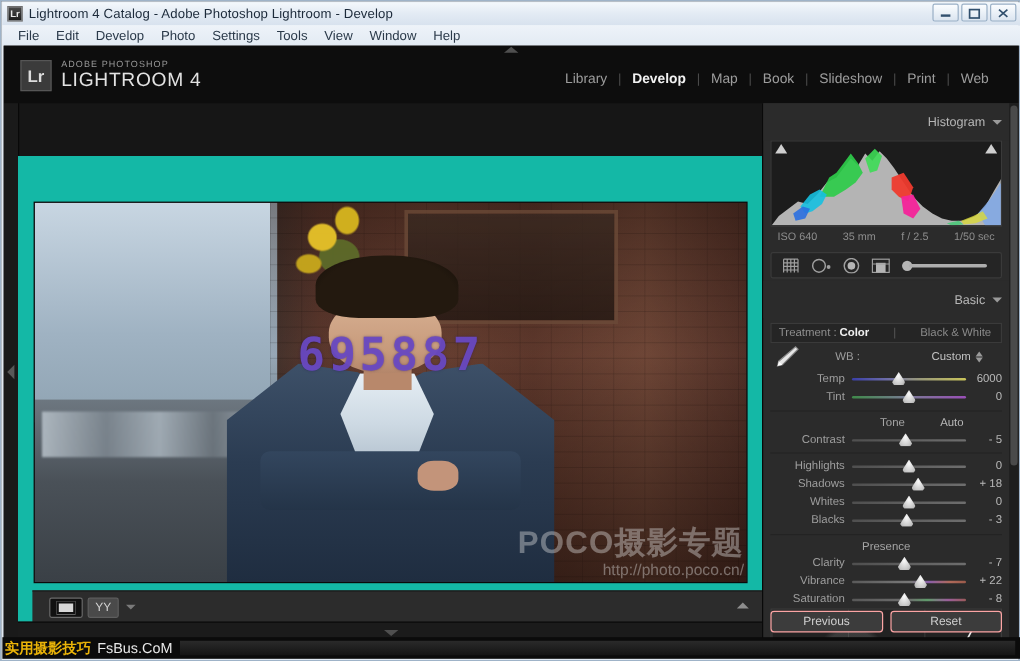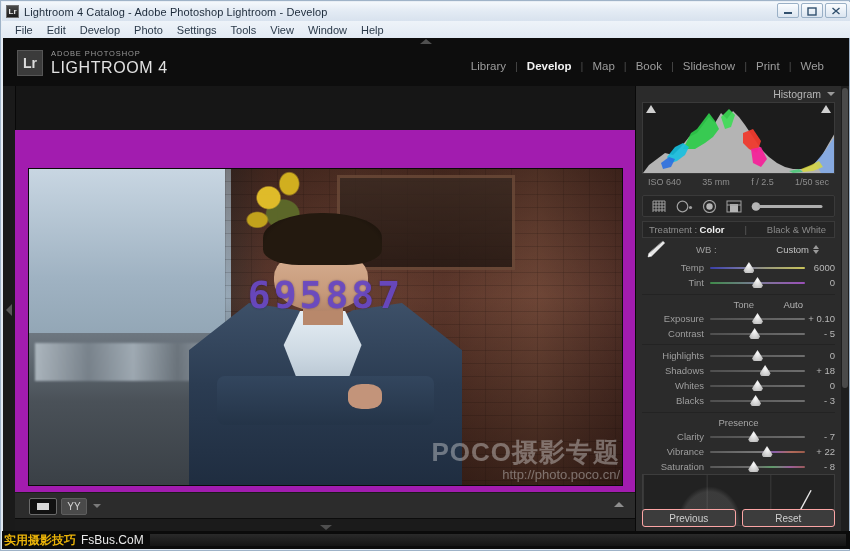--- a/index.html
+++ b/index.html
@@ -132,21 +132,21 @@
   .tri-left {
     position: absolute; left: 3px; top: 50%; margin-top: -6px;
     width: 0; height: 0;
     border-top: 6px solid transparent; border-bottom: 6px solid transparent;
     border-right: 6px solid #585858;
   }
 
   
   .canvas {
     position: absolute; left: 12px; top: 0; right: 213px; bottom: 0;
-    background: #a21caf;
+    background: #14b8a6;
     margin-top: 44px;
   }
   .photo-wrap {
     position: absolute; left: 14px; top: 39px; right: 14px; bottom: 48px;
     background: #1b1b1b;
     box-shadow: 0 0 0 1px #0a0a0a;
     overflow: hidden;
   }
   
   .photo {
@@ -247,21 +247,21 @@
     text-align: right; line-height: 1.15;
   }
   .wm-poco .l1 {
     font-size: 26px; color: rgba(225,225,225,.40); font-weight: bold;
     letter-spacing: 1px;
   }
   .wm-poco .l2 { font-size: 13px; color: rgba(225,225,225,.42); }
 
   
   .toolbar {
-    position: absolute; left: 0; right: 0; bottom: 14px; height: 26px;
+    position: absolute; left: 12px; right: 0; bottom: 14px; height: 26px;
     background: #2c2c2c; border-top: 1px solid #1c1c1c;
     display: flex; align-items: center; padding-left: 14px; gap: 4px;
   }
   .tb-btn {
     height: 17px; min-width: 26px; padding: 0 5px;
     background: #4a4a4a; border: 1px solid #5e5e5e; border-radius: 2px;
     color: #d6d6d6; font-size: 10px;
     display:flex; align-items:center; justify-content:center;
     box-sizing: border-box;
   }
@@ -302,21 +302,21 @@
   .rp-thumb {
     position: absolute; left: 1px; top: 2px; width: 6px; height: 300px;
     background: #4a4a4a; border-radius: 3px;
   }
   .rp-inner {
     position: absolute; left: 0; top: 0; right: 8px; bottom: 0;
     overflow: hidden;
   }
 
   .panel-head {
-    height: 16px; display: flex; align-items: center; justify-content: flex-end;
+    height: 31px; display: flex; align-items: center; justify-content: flex-end;
     padding-right: 6px; background: #2b2b2b;
   }
   .panel-head .t { font-size: 10.5px; color: #b6b6b6; }
   .panel-head .car {
     width:0;height:0;border-left:4px solid transparent;border-right:4px solid transparent;
     border-top:4px solid #9a9a9a; margin-left:6px;
   }
 
   .hist-box {
     margin: 0 6px; height: 72px; background: #1c1c1c;
@@ -632,20 +632,24 @@
                   </svg>
               </span>
               <span class="ic">
                 <svg width="72" height="11" viewBox="0 0 72 11">
                     <circle cx="5" cy="5.5" r="4.3" fill="#cfcfcf"></circle>
                     <path d="M8 5.5 L70 5.5" stroke="#c6c6c6" stroke-width="3" stroke-linecap="round"></path>
                   </svg>
               </span>
             </div>
 
+            <div class="panel-head" style="margin-top:2px;">
+              <span class="t">Basic</span>
+              <span class="car"></span>
+            </div>
 
             <div class="treat-row">
               <span class="t-lbl">Treatment :</span>
               <span class="t-opts">
                 <span class="on">Color</span>
                 <span class="sep">|</span>
                 <span class="off">Black &amp; White</span>
               </span>
             </div>
 
@@ -686,28 +690,20 @@
             </div>
 
             <div class="section" style="margin-top:4px;padding-top:2px;">
               <div class="sub-head">
                 <span style="width:56px"></span>
                 <span class="c">Tone</span>
                 <span class="auto">Auto</span>
                 <span style="width:26px"></span>
               </div>
               <div class="row">
-                <span class="lbl">Exposure</span>
-                <span class="track">
-                  <span class="bar"></span>
-                  <span class="knob" style="left:50%"></span>
-                </span>
-                <span class="val">+ 0.10</span>
-              </div>
-              <div class="row">
                 <span class="lbl">Contrast</span>
                 <span class="track">
                   <span class="bar"></span>
                   <span class="knob" style="left:47%"></span>
                 </span>
                 <span class="val">- 5</span>
               </div>
             </div>
 
             <div class="section" style="margin-top:3px;padding-top:3px;">

